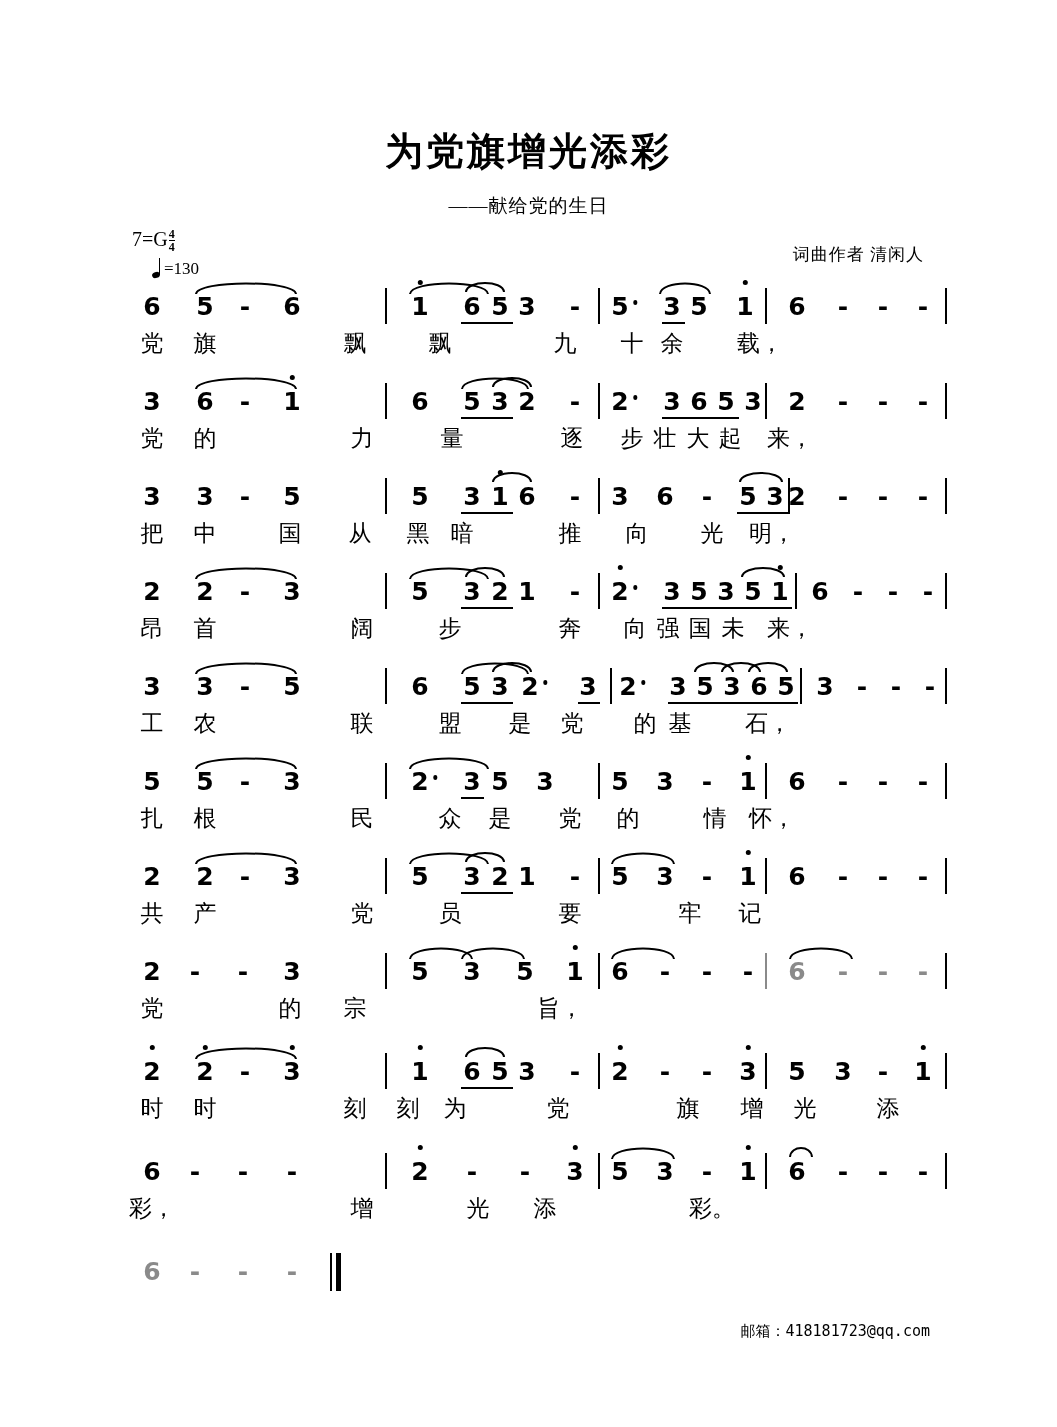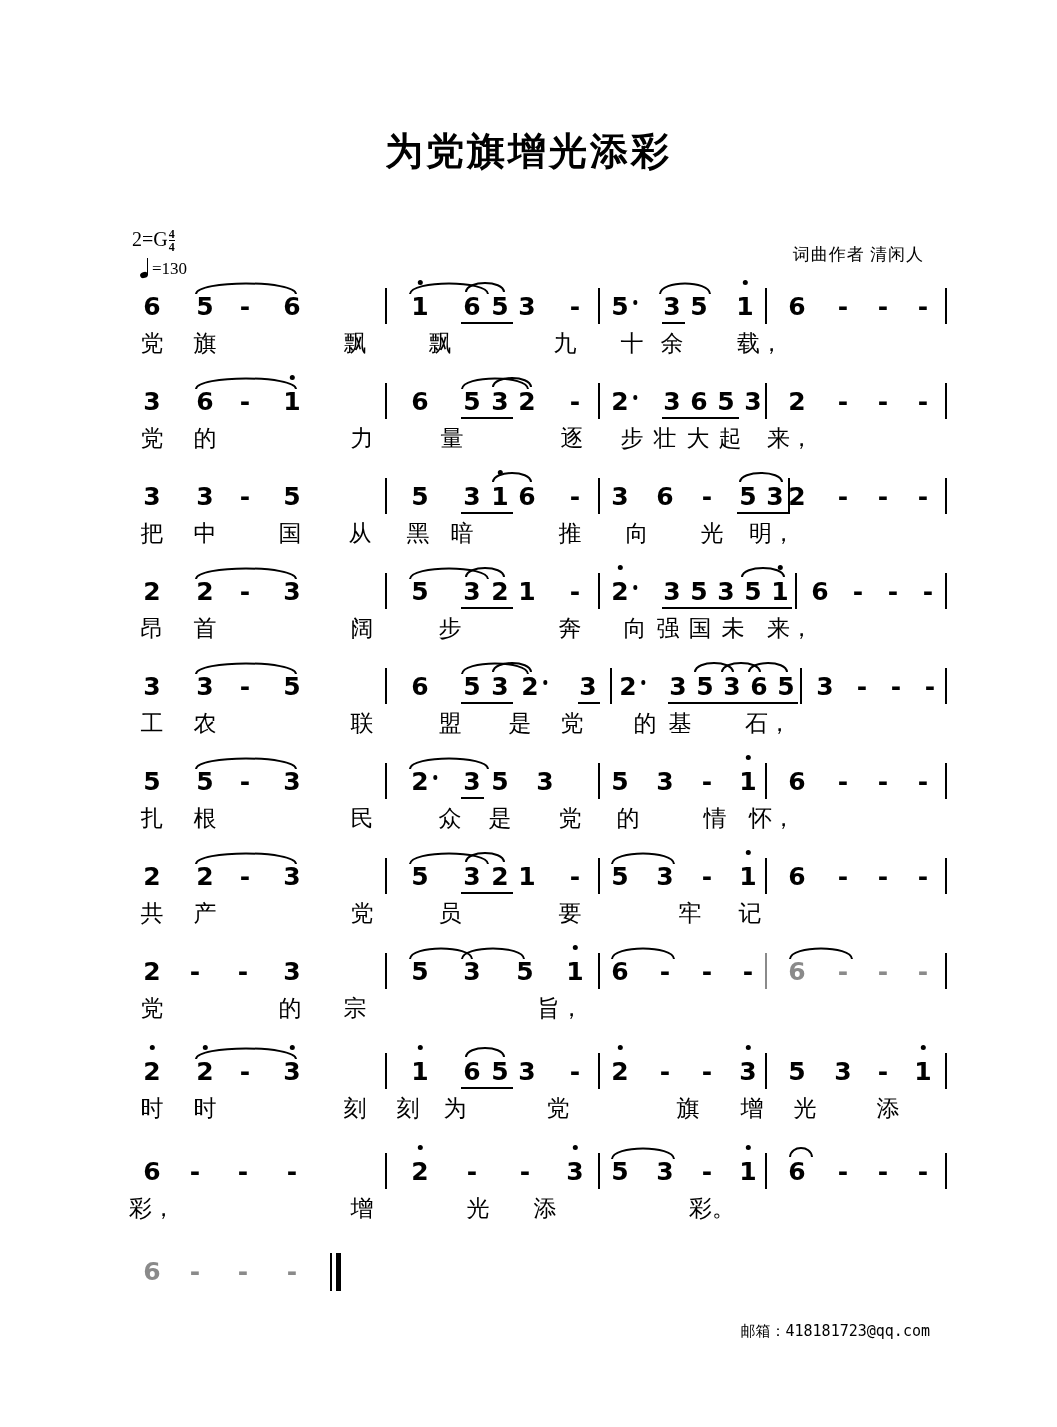--- a/index.html
+++ b/index.html
@@ -33,21 +33,21 @@
     display:inline-block;text-align:center;font-size:12px;font-weight:bold;
     line-height:1.02;margin-left:1px;position:relative;top:0px;
   }
   .keysig .frac .num{display:block;}
   .keysig .frac .den{display:block;border-top:1.6px solid #000;}
   .author{
     position:absolute;top:243px;right:133px;
     font-size:17px;letter-spacing:1px;
   }
   .tempo{
-    position:absolute;top:259px;left:140px;
+    position:absolute;top:259px;left:152px;
     font-size:17px;display:flex;align-items:center;
   }
   .qnote{
     display:inline-block;position:relative;width:11px;height:20px;margin-right:1px;
   }
   .qnote::before{ 
     content:"";position:absolute;left:0;bottom:1px;width:8px;height:6px;
     background:#000;border-radius:50%;transform:rotate(-20deg);
   }
   .qnote::after{ 
@@ -109,23 +109,24 @@
     font-family:"DejaVu Sans Mono","Liberation Mono",monospace;
     font-size:15px;letter-spacing:0px;
   }
 </style>
 </head>
 <body>
 
 <div class="sheet">
 
   <div class="title">为党旗增光添彩</div>
+  <div class="subtitle">——献给党的生日</div>
 
   <div class="keysig">
-    <span>2=G</span>
+    <span>7=G</span>
     <span class="frac">
       <span class="num">4</span>
       <span class="den">4</span>
     </span>
   </div>
 
   <div class="author">词曲作者 清闲人</div>
 
   <div class="tempo">
     <span class="qnote"></span>

